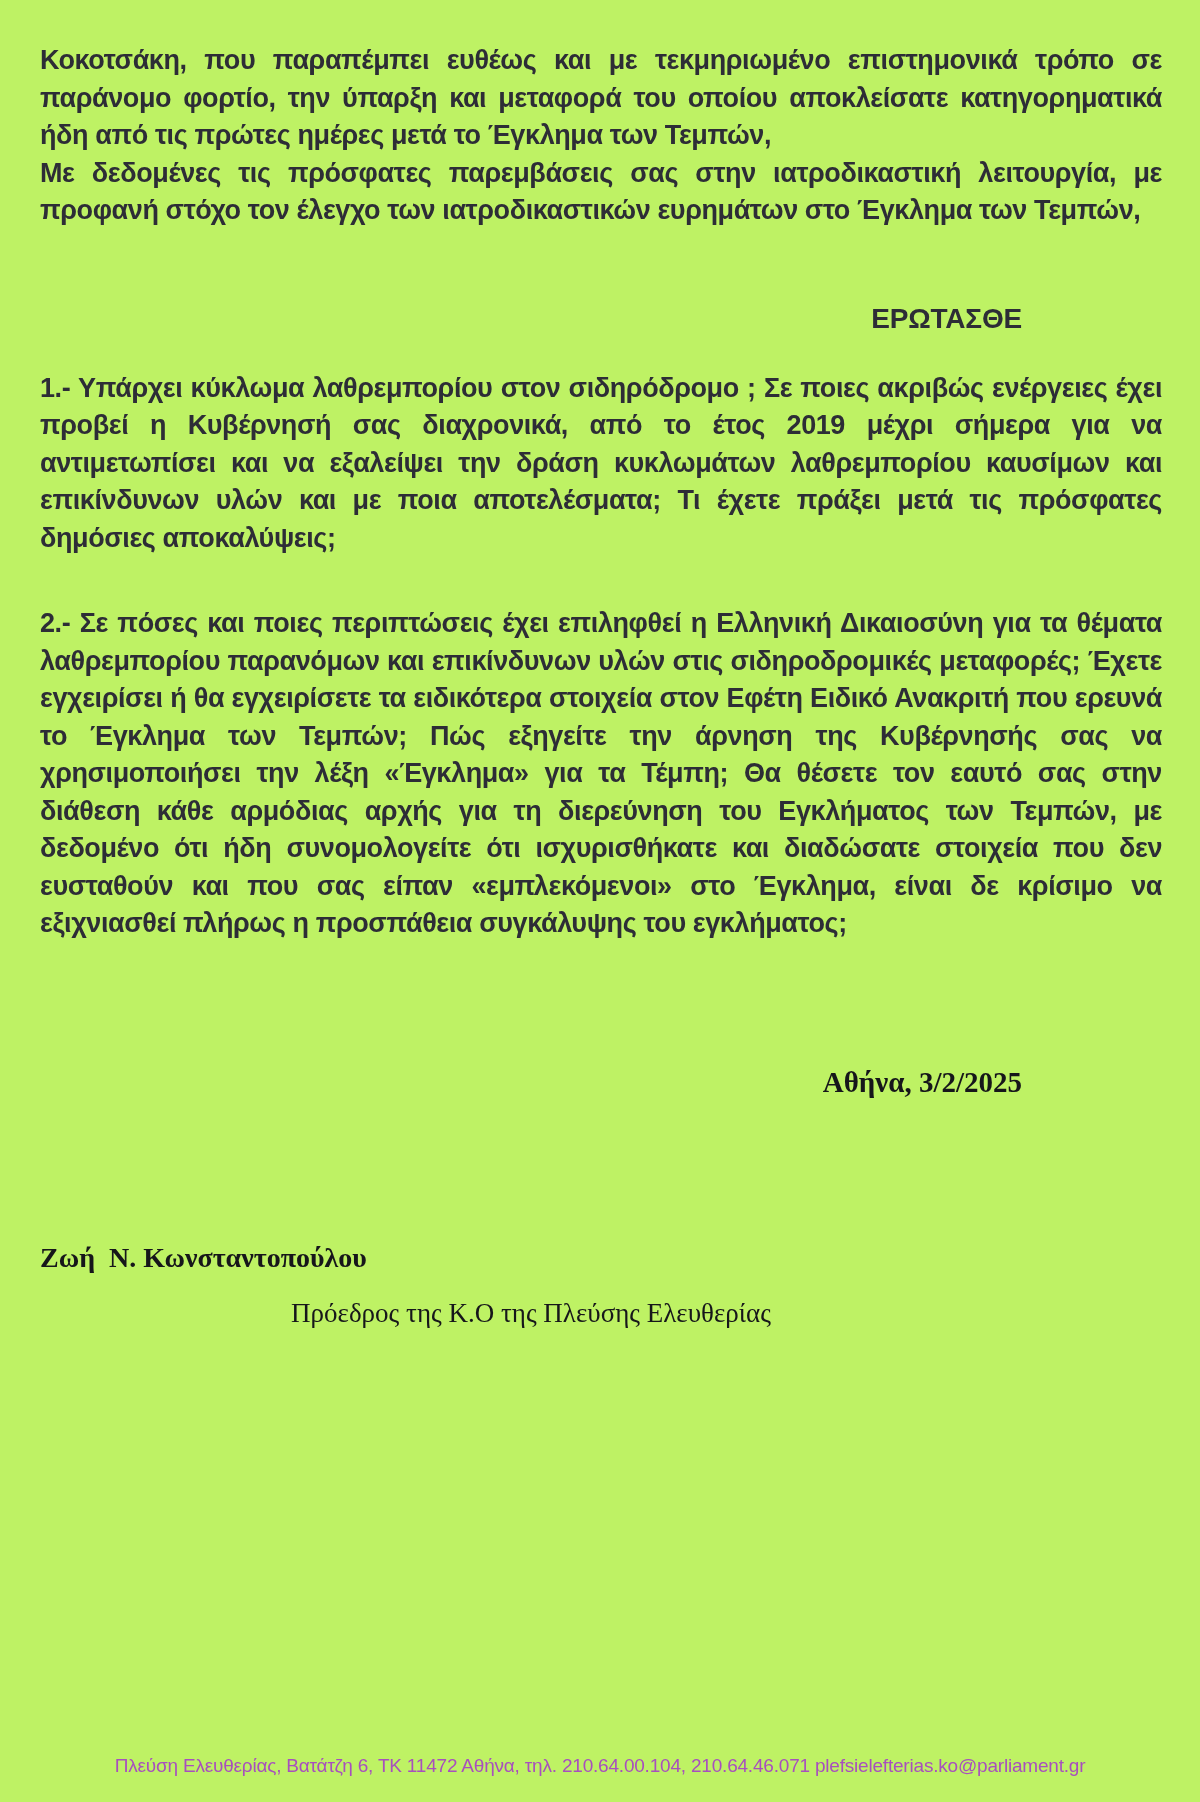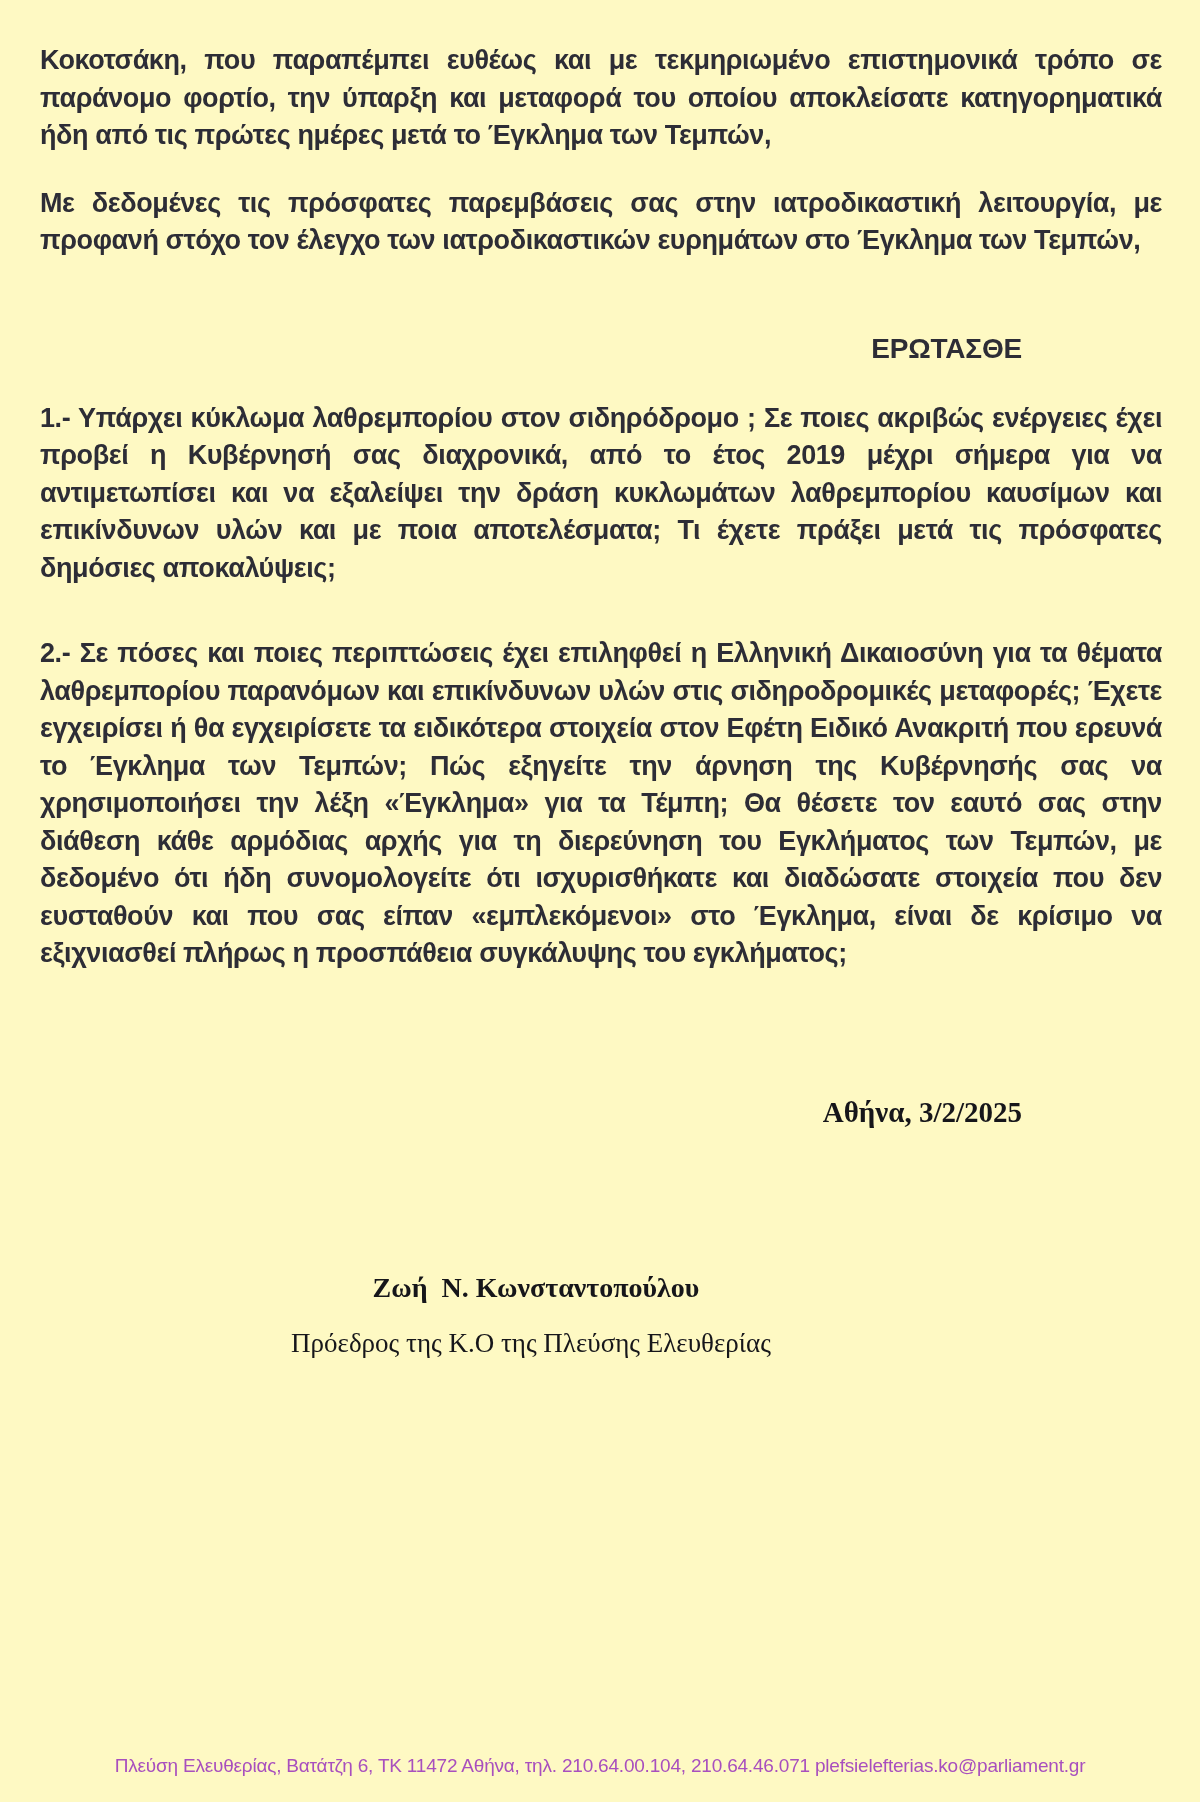--- a/index.html
+++ b/index.html
@@ -11,36 +11,36 @@
     width: 1200px;
     height: 1802px;
     position: relative;
     overflow: hidden;
     font-family: "Liberation Sans", sans-serif;
   }
   .page {
     position: relative;
     width: 1200px;
     height: 1802px;
-    background: #fef9c3;
+    background: #bef264;
   }
   .content {
     padding: 42px 38px 0 40px;
   }
   .body-par {
     font-family: "Liberation Sans", sans-serif;
     font-weight: 700;
     font-size: 27px;
     line-height: 37.5px;
     letter-spacing: -0.4px;
     color: #2d2d36;
     text-align: justify;
     margin: 0;
   }
-  .par-gap { margin-top: 30px; }
+  .par-gap { }
   .heading {
     font-family: "Liberation Sans", sans-serif;
     font-weight: 700;
     font-size: 28px;
     line-height: 38px;
     letter-spacing: -0.2px;
     color: #2d2d36;
     text-align: right;
     margin: 70px 140px 0 0;
   }
@@ -54,21 +54,21 @@
     color: #16161a;
     text-align: right;
     margin: 122px 140px 0 0;
   }
   .sig-name {
     font-family: "Liberation Serif", serif;
     font-weight: 700;
     font-size: 28px;
     line-height: 34px;
     color: #16161a;
-    text-align: center;
+    text-align: left;
     white-space: pre-wrap;
     margin: 142px 130px 0 0;
   }
   .sig-title {
     font-family: "Liberation Serif", serif;
     font-weight: 400;
     font-size: 27px;
     line-height: 34px;
     color: #16161a;
     text-align: center;

